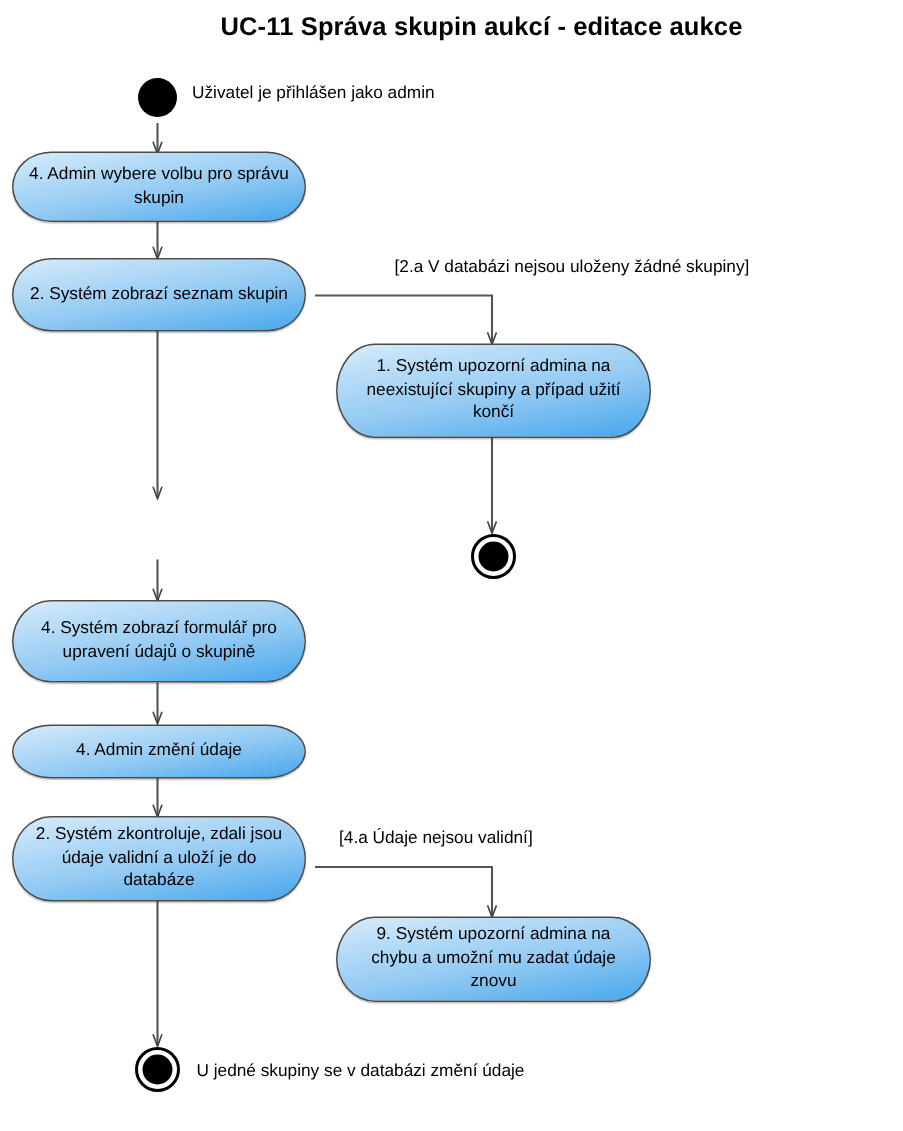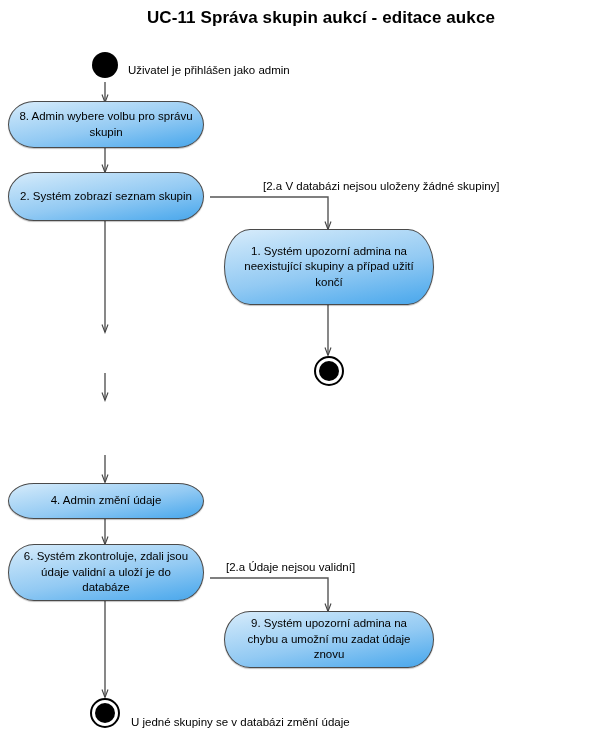--- a/index.html
+++ b/index.html
@@ -91,21 +91,20 @@
     border-radius: 50%;
     background: #000000;
   }
 
   
   .label {
     position: absolute;
     font-size: 11.5px;
     color: #000000;
     white-space: nowrap;
-    margin-top: 8px;
   }
 </style>
 </head>
 <body>
 
 <div id="canvas">
 
   <div id="title">UC-11 Správa skupin aukcí - editace aukce</div>
 
   <svg id="edges" viewBox="0 0 602 754" xmlns="http://www.w3.org/2000/svg">
@@ -135,46 +134,49 @@
       <path d="M210,578 L328,578 L328,611"></path>
 
       <path d="M105,600 L105,697"></path>
     </g>
   </svg>
 
   <div class="start-node" style="left:92px; top:52px;"></div>
   <div class="label" style="left:128px; top:56px;">Uživatel je přihlášen jako admin</div>
 
   <div class="activity" style="left:8px; top:101px; width:196px; height:47px;">
-    <span>8.  Admin wybere volbu pro správu skupin</span>
+    <span>4.  Admin wybere volbu pro správu skupin</span>
   </div>
 
   <div class="activity" style="left:8px; top:172px; width:196px; height:49px;">
     <span>2.  Systém zobrazí seznam skupin</span>
   </div>
 
   <div class="label" style="left:226px; top:172px;padding-left:37px;">[2.a  V databázi nejsou uloženy žádné skupiny]</div>
 
-  <div class="activity" style="left:224px; top:229px; width:210px; height:76px;">
+  <div class="activity" style="left:224px; top:229px; width:210px; height:63px;">
     <span>1.  Systém upozorní admina na neexistující skupiny a případ užití končí</span>
   </div>
 
   <div class="end-node" style="left:314px; top:356px;"></div>
 
 
+  <div class="activity" style="left:8px; top:400px; width:196px; height:55px;">
+    <span>4.  Systém zobrazí formulář pro upravení údajů o skupině</span>
+  </div>
 
   <div class="activity" style="left:8px; top:483px; width:196px; height:36px;">
     <span>4.  Admin změní údaje</span>
   </div>
 
   <div class="activity" style="left:8px; top:544px; width:196px; height:57px;">
-    <span>6.  Systém zkontroluje, zdali jsou údaje validní a uloží je do databáze</span>
+    <span>2.  Systém zkontroluje, zdali jsou údaje validní a uloží je do databáze</span>
   </div>
 
-  <div class="label" style="left:226px; top:553px;">[2.a  Údaje nejsou validní]</div>
+  <div class="label" style="left:226px; top:553px;">[4.a  Údaje nejsou validní]</div>
 
   <div class="activity" style="left:224px; top:611px; width:210px; height:57px;">
     <span>9.  Systém upozorní admina na chybu a umožní mu zadat údaje znovu</span>
   </div>
 
   <div class="end-node" style="left:90px; top:698px;"></div>
   <div class="label" style="left:131px; top:708px;">U jedné skupiny se v databázi změní údaje</div>
 
 </div>
 

